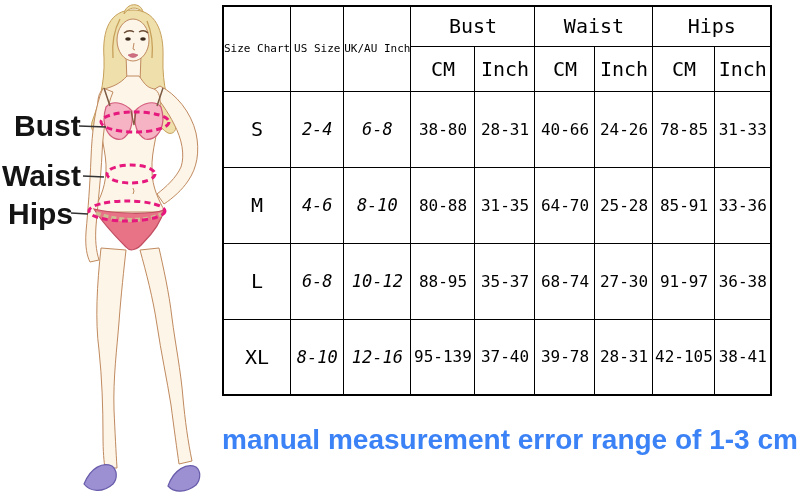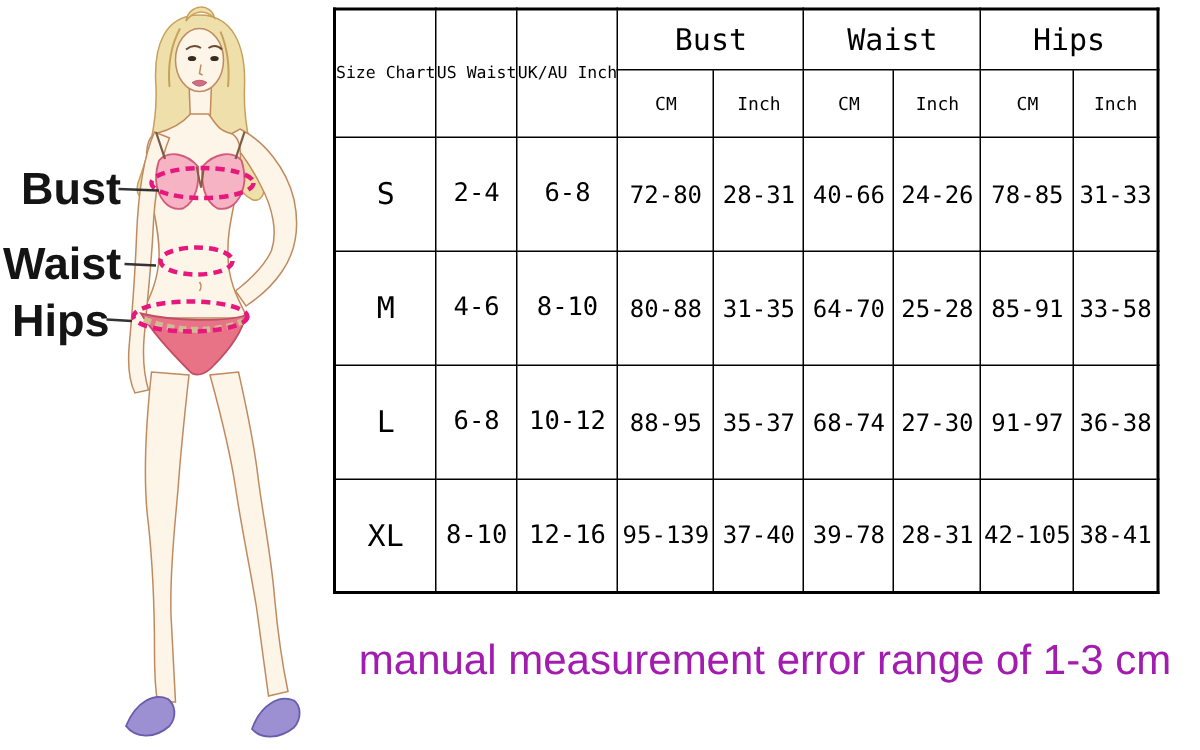--- a/index.html
+++ b/index.html
@@ -17,29 +17,29 @@
   }
   table.size-table th,table.size-table td{
     border:1px solid #000;text-align:center;vertical-align:middle;
     padding:0;overflow:visible;white-space:nowrap;font-weight:normal;
   }
   tr.hdr-top{height:40px;}
   tr.hdr-units{height:45px;}
   tr.data-row{height:76px;}
   .h-main{font-size:11px;font-weight:bold;white-space:normal;line-height:1.25;}
   .h-group{font-size:20px;font-weight:bold;}
-  .h-unit{font-size:12px;font-weight:bold;}
+  .h-unit{font-size:20px;font-weight:bold;}
   td.c-size{font-size:20px;font-weight:bold;}
-  td.c-usuk{font-size:17px;}
+  td.c-usuk{font-size:17px;font-style:italic;}
   td.c-meas{font-size:16px;}
   
   .footnote{
     position:absolute;left:222px;top:424px;width:576px;
     text-align:center;font-family:"Liberation Sans",sans-serif;
-    font-weight:normal;font-size:28px;line-height:32px;color:#a21caf;
+    font-weight:bold;font-size:28px;line-height:32px;color:#3b82f6;
   }
   
   .fig-label{font-family:"Liberation Sans",sans-serif;font-weight:600;fill:#141414;}
 </style>
 </head>
 <body>
 
 <div class="figure-wrap">
   <svg width="230" height="500" viewBox="0 0 230 500">
 
@@ -106,59 +106,59 @@
       <col style="width:60px">
       <col style="width:60px">
     <col style="width:58px">
       <col style="width:62px">
       <col style="width:56px">
 
   </colgroup>
   <thead>
     <tr class="hdr-top">
       <th rowspan="2" class="h-main">Size Chart</th>
-      <th rowspan="2" class="h-main">US Waist</th>
+      <th rowspan="2" class="h-main">US Size</th>
       <th rowspan="2" class="h-main">UK/AU Inch</th>
       <th colspan="2" class="h-group">Bust</th>
       <th colspan="2" class="h-group">Waist</th>
       <th colspan="2" class="h-group">Hips</th>
 
     </tr>
     <tr class="hdr-units">
       <th class="h-unit">CM</th>
       <th class="h-unit">Inch</th>
       <th class="h-unit">CM</th>
       <th class="h-unit">Inch</th>
       <th class="h-unit">CM</th>
       <th class="h-unit">Inch</th>
     </tr>
   </thead>
   <tbody>
     <tr class="data-row">
       <td class="c-size">S</td>
       <td class="c-usuk">2-4</td>
       <td class="c-usuk">6-8</td>
-      <td class="c-meas">72-80</td>
+      <td class="c-meas">38-80</td>
       <td class="c-meas">28-31</td>
       <td class="c-meas">40-66</td>
       <td class="c-meas">24-26</td>
       <td class="c-meas">78-85</td>
       <td class="c-meas">31-33</td>
 
     </tr>
     <tr class="data-row">
       <td class="c-size">M</td>
       <td class="c-usuk">4-6</td>
       <td class="c-usuk">8-10</td>
       <td class="c-meas">80-88</td>
       <td class="c-meas">31-35</td>
       <td class="c-meas">64-70</td>
       <td class="c-meas">25-28</td>
       <td class="c-meas">85-91</td>
-      <td class="c-meas">33-58</td>
+      <td class="c-meas">33-36</td>
 
     </tr>
     <tr class="data-row">
       <td class="c-size">L</td>
       <td class="c-usuk">6-8</td>
       <td class="c-usuk">10-12</td>
       <td class="c-meas">88-95</td>
       <td class="c-meas">35-37</td>
       <td class="c-meas">68-74</td>
       <td class="c-meas">27-30</td>

